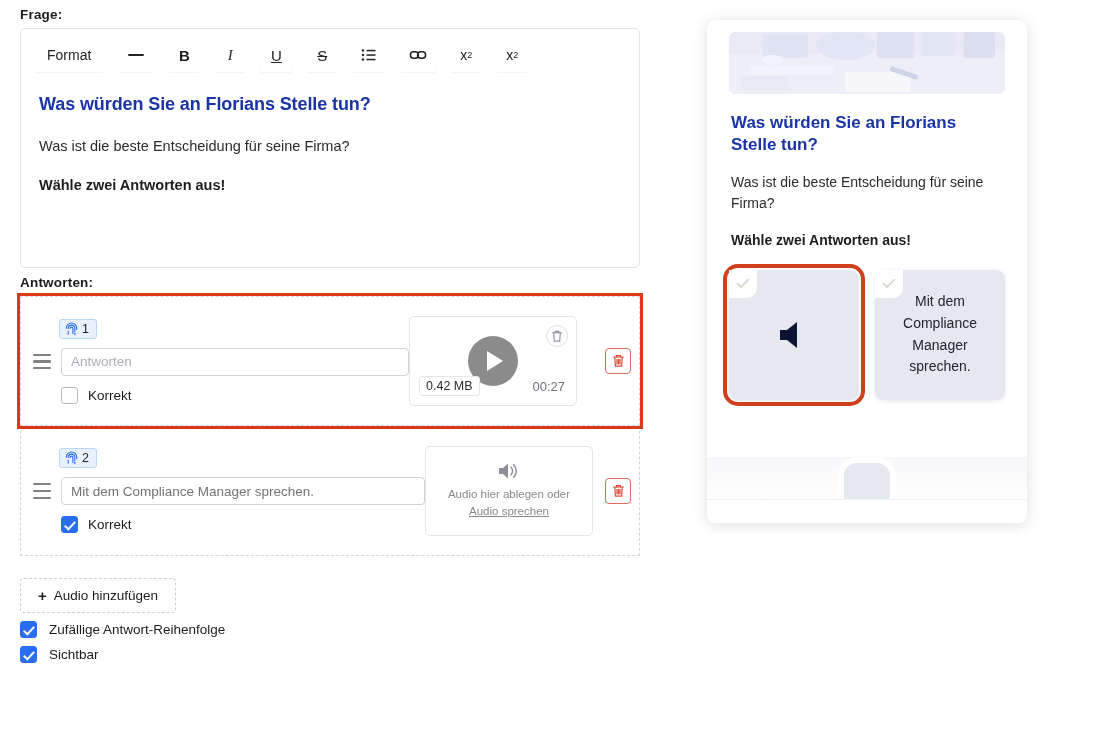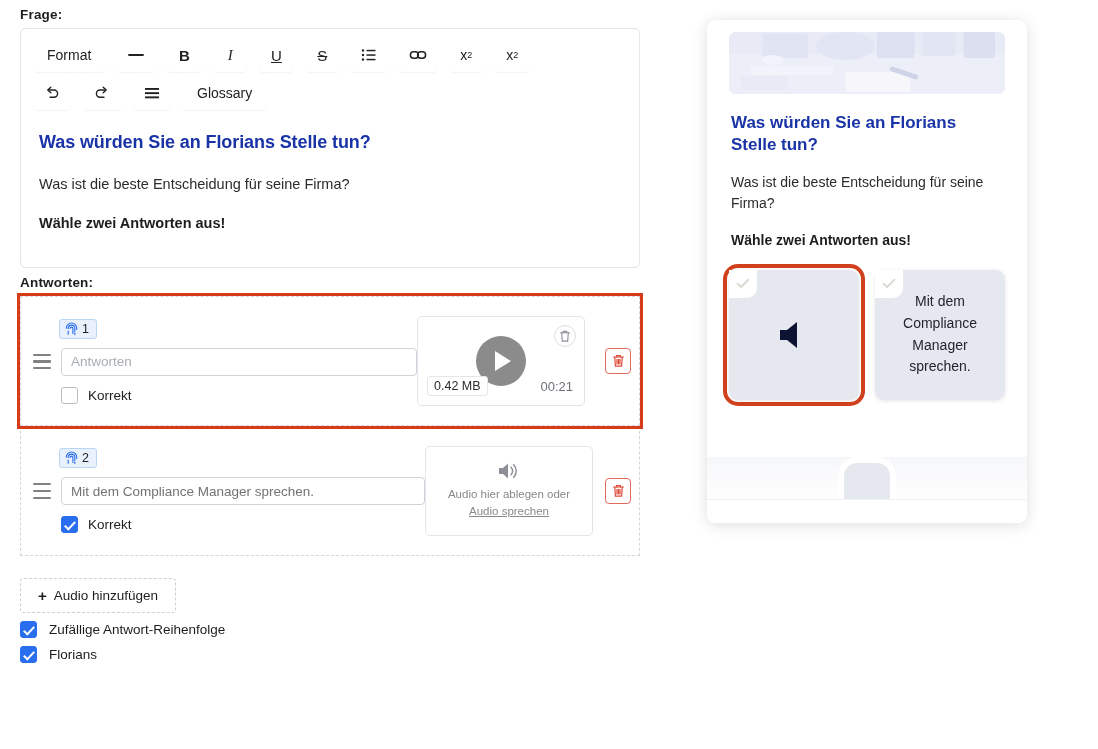--- a/index.html
+++ b/index.html
@@ -99,21 +99,21 @@
   .cb.on::after {
     content: ""; position: absolute; left: 5px; top: 1.5px;
     width: 4px; height: 9px; border: solid #fff; border-width: 0 2px 2px 0;
     transform: rotate(43deg);
   }
   .ans-check-label { font-size: 13.5px; color: #1d1d1d; text-align: right; }
 
   
   .audio-box {
     width: 168px; height: 90px; border: 1px solid #e2e5e9; border-radius: 5px;
-    background: #fff; position: relative; margin-left: auto; margin-right: 16px;
+    background: #fff; position: relative; margin-left: auto; margin-right: 24px;
     flex: 0 0 auto;
   }
   .audio-trash {
     position: absolute; right: 8px; top: 8px; width: 22px; height: 22px;
     border: 1px solid #dcdfe3; border-radius: 50%; background: #fff;
     display: flex; align-items: center; justify-content: center; cursor: pointer;
   }
   .play-btn {
     position: absolute; left: 50%; top: 50%; transform: translate(-50%,-50%);
     width: 50px; height: 50px; border-radius: 50%; background: #8b8b8b;
@@ -251,42 +251,20 @@
           <div class="tb-btn">
               <span>x</span>
               <sup>2</sup>
             </div>
           <div class="tb-btn">
               <span>x</span>
               <sub>2</sub>
             </div>
         </div>
 
-        <div class="tb-row">
-          <div class="tb-btn">
-            <svg width="18" height="18" viewBox="0 0 18 18" fill="none" stroke="#222" stroke-width="1.4" stroke-linecap="round" stroke-linejoin="round">
-              <path d="M5.5 6H11a3.6 3.6 0 0 1 0 7.2H7"></path>
-                <polyline points="7.8,3.2 4.8,6 7.8,8.8"></polyline>
-            </svg>
-          </div>
-          <div class="tb-btn">
-            <svg width="18" height="18" viewBox="0 0 18 18" fill="none" stroke="#222" stroke-width="1.4" stroke-linecap="round" stroke-linejoin="round">
-              <path d="M12.5 6H7a3.6 3.6 0 0 0 0 7.2h4"></path>
-                <polyline points="10.2,3.2 13.2,6 10.2,8.8"></polyline>
-            </svg>
-          </div>
-          <div class="tb-btn">
-            <svg width="18" height="16" viewBox="0 0 18 16">
-              <rect x="2" y="3" width="14" height="1.9" fill="#222"></rect>
-              <rect x="2" y="7.2" width="14" height="1.9" fill="#222"></rect>
-              <rect x="2" y="11.4" width="14" height="1.9" fill="#222"></rect>
-            </svg>
-          </div>
-          <div class="tb-btn wide">Glossary</div>
-        </div>
 
       </div>
 
       <div class="rte-body">
         <div class="rte-h">Was würden Sie an Florians Stelle tun?</div>
         <div class="rte-p">Was ist die beste Entscheidung für seine Firma?</div>
         <div class="rte-b">Wähle zwei Antworten aus!</div>
       </div>
     </div>
 
@@ -323,21 +301,21 @@
         <div class="audio-box">
           <div class="audio-trash">
             <svg width="12" height="13" viewBox="0 0 12 13" fill="none" stroke="#8c9096" stroke-width="1.1" stroke-linecap="round">
               <path d="M1.5 2.7h9"></path>
                 <path d="M4.3 2.7V1.4h3.4v1.3"></path>
               <path d="M2.7 2.7l.6 8.4h5.4l.6-8.4"></path>
             </svg>
           </div>
           <div class="play-btn"></div>
           <div class="size-pill">0.42 MB</div>
-          <div class="dur">00:21</div>
+          <div class="dur">00:27</div>
         </div>
 
         <div class="row-trash">
           <svg width="13" height="14" viewBox="0 0 13 14" fill="none" stroke="#e04b3a" stroke-width="1.2" stroke-linecap="round">
             <path d="M1.6 3h9.8"></path>
               <path d="M4.6 3V1.6h3.8V3"></path>
             <path d="M2.8 3l.6 9.2h6.2L10.2 3"></path>
             <path d="M5 5.4v4.6M6.5 5.4v4.6M8 5.4v4.6"></path>
           </svg>
         </div>
@@ -398,21 +376,21 @@
       <span>Audio hinzufügen</span>
     </div>
 
     <div class="opt-row">
       <div class="cb on"></div>
       <span class="opt-label">Zufällige Antwort-Reihenfolge</span>
     </div>
 
     <div class="opt-row">
       <div class="cb on"></div>
-      <span class="opt-label">Florians</span>
+      <span class="opt-label">Sichtbar</span>
     </div>
 
   </div>
 
   <div class="preview">
 
     <div class="pv-hero">
       <svg viewBox="0 0 280 62" preserveAspectRatio="none">
         <rect width="280" height="62" fill="#e6e9f5"></rect>
         <rect x="0" y="0" width="280" height="22" fill="#dfe3f2"></rect>

